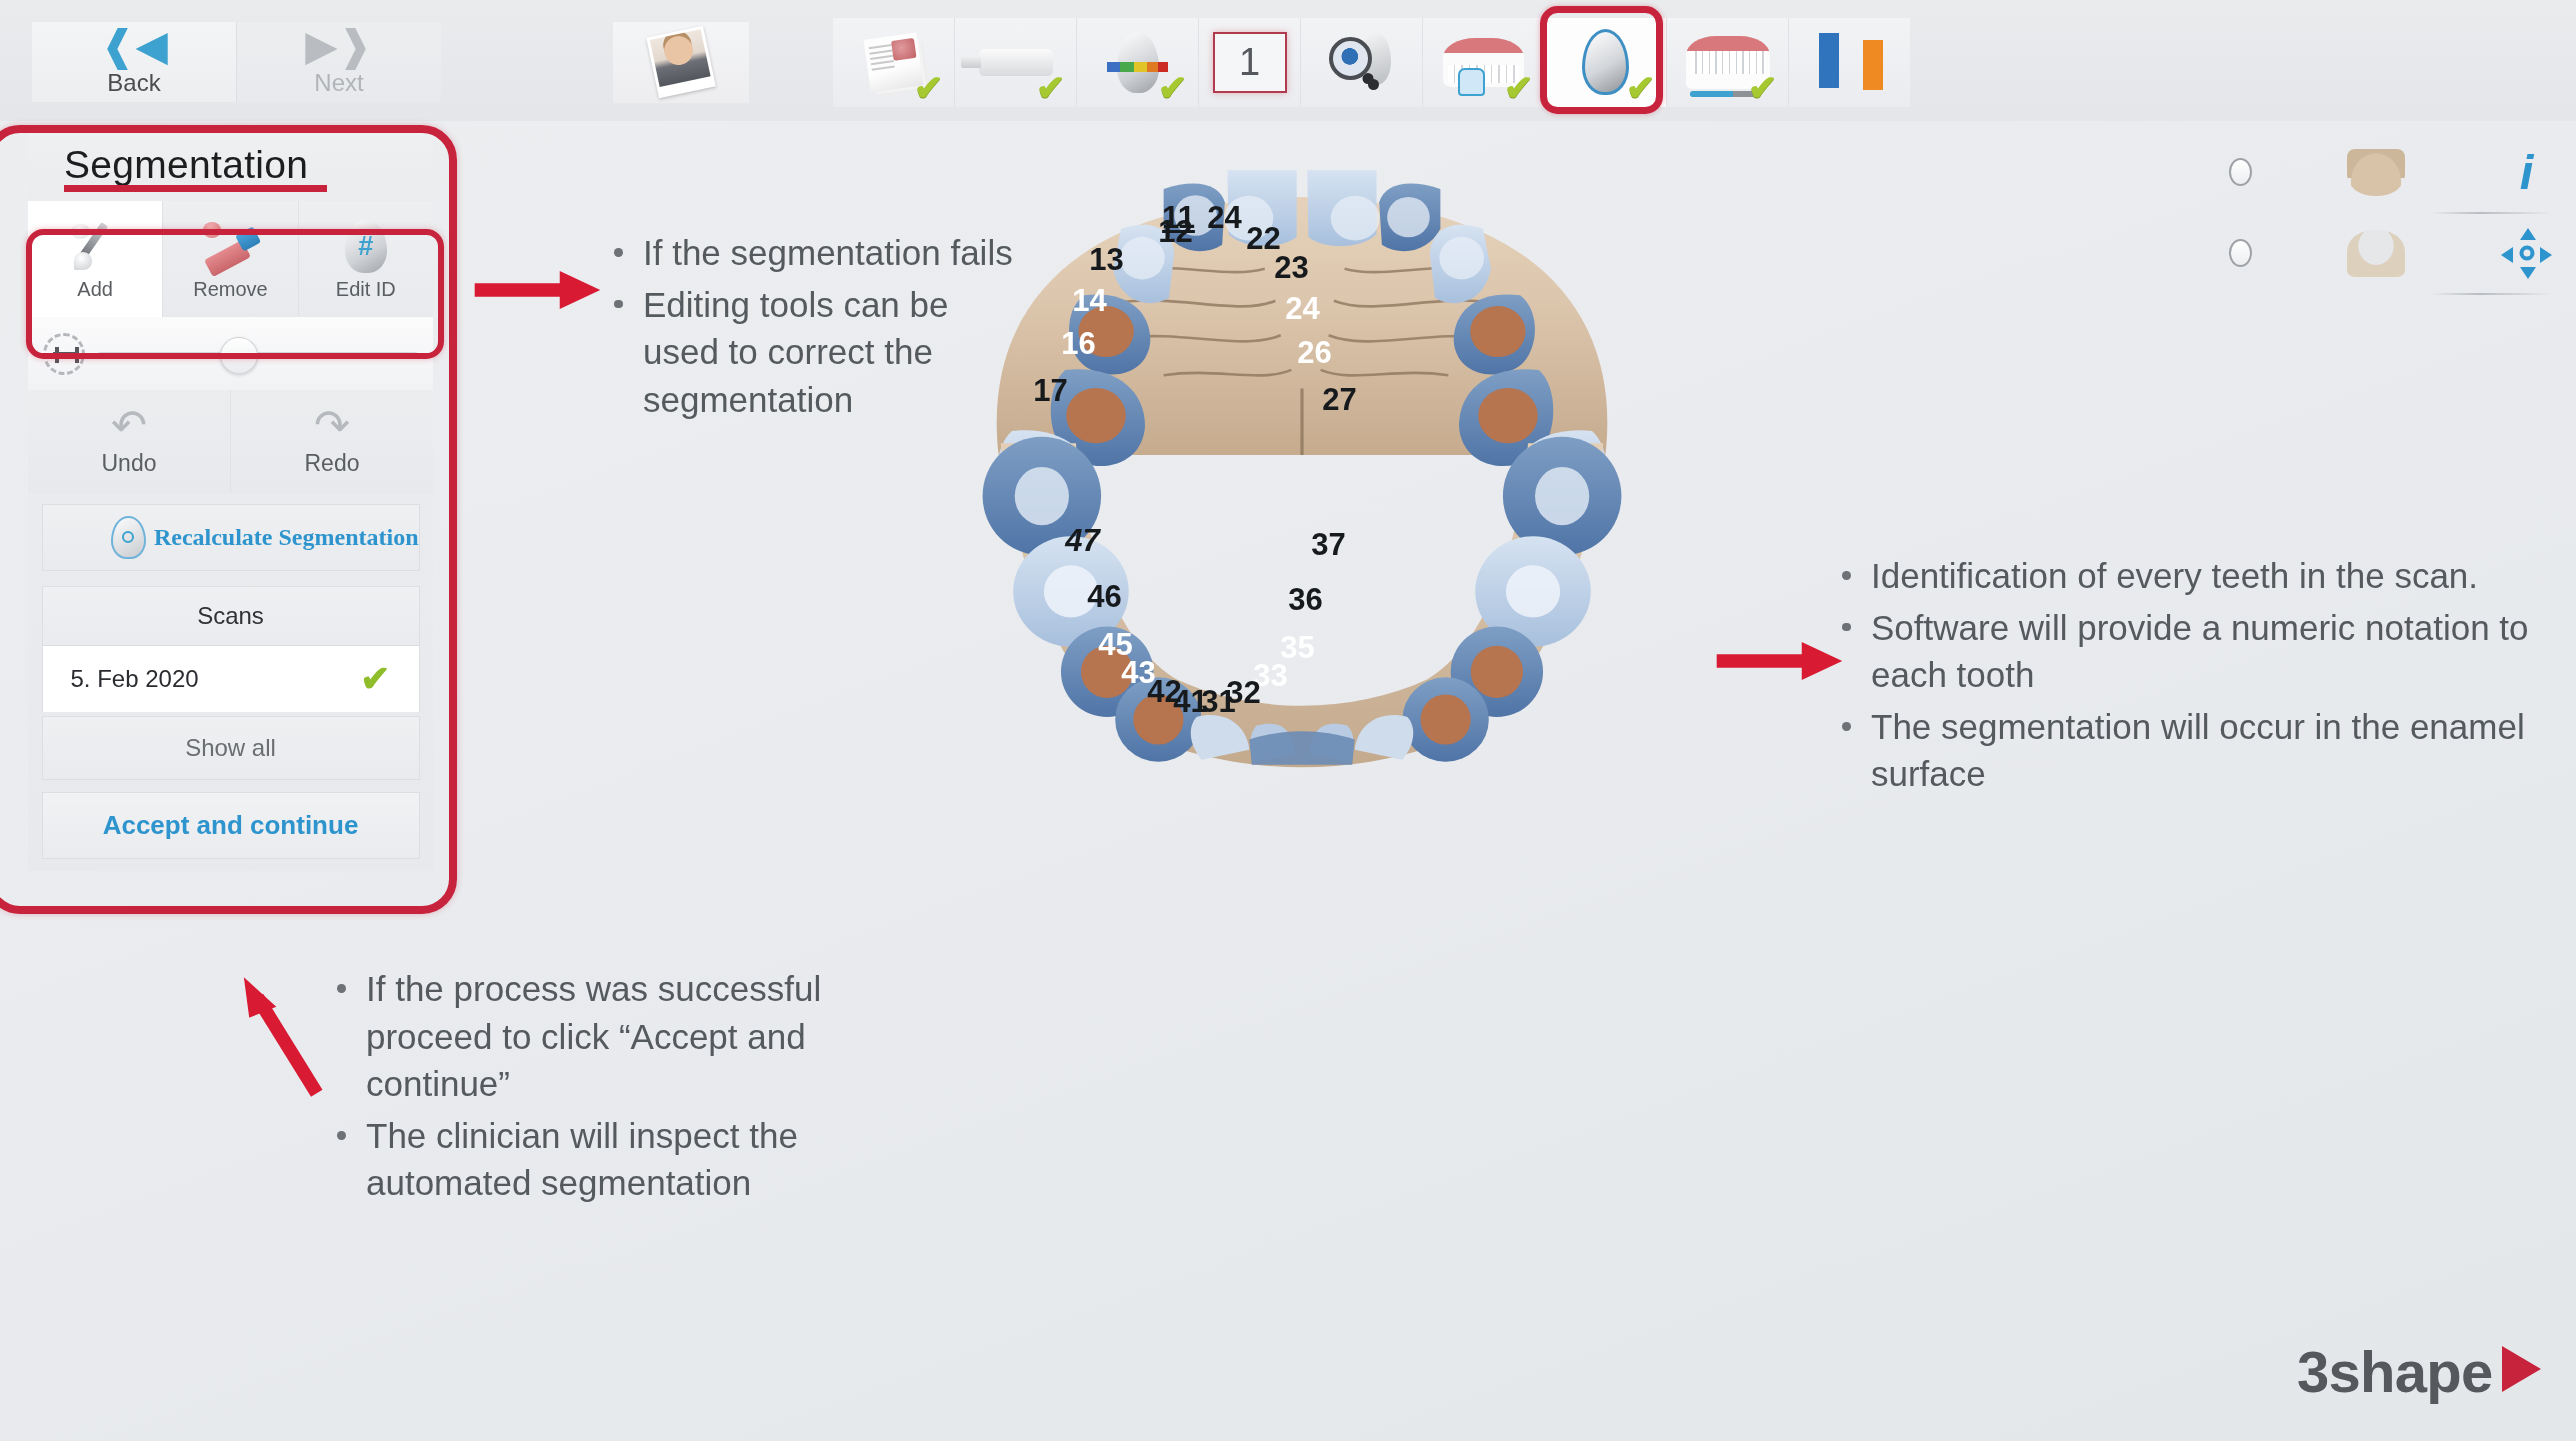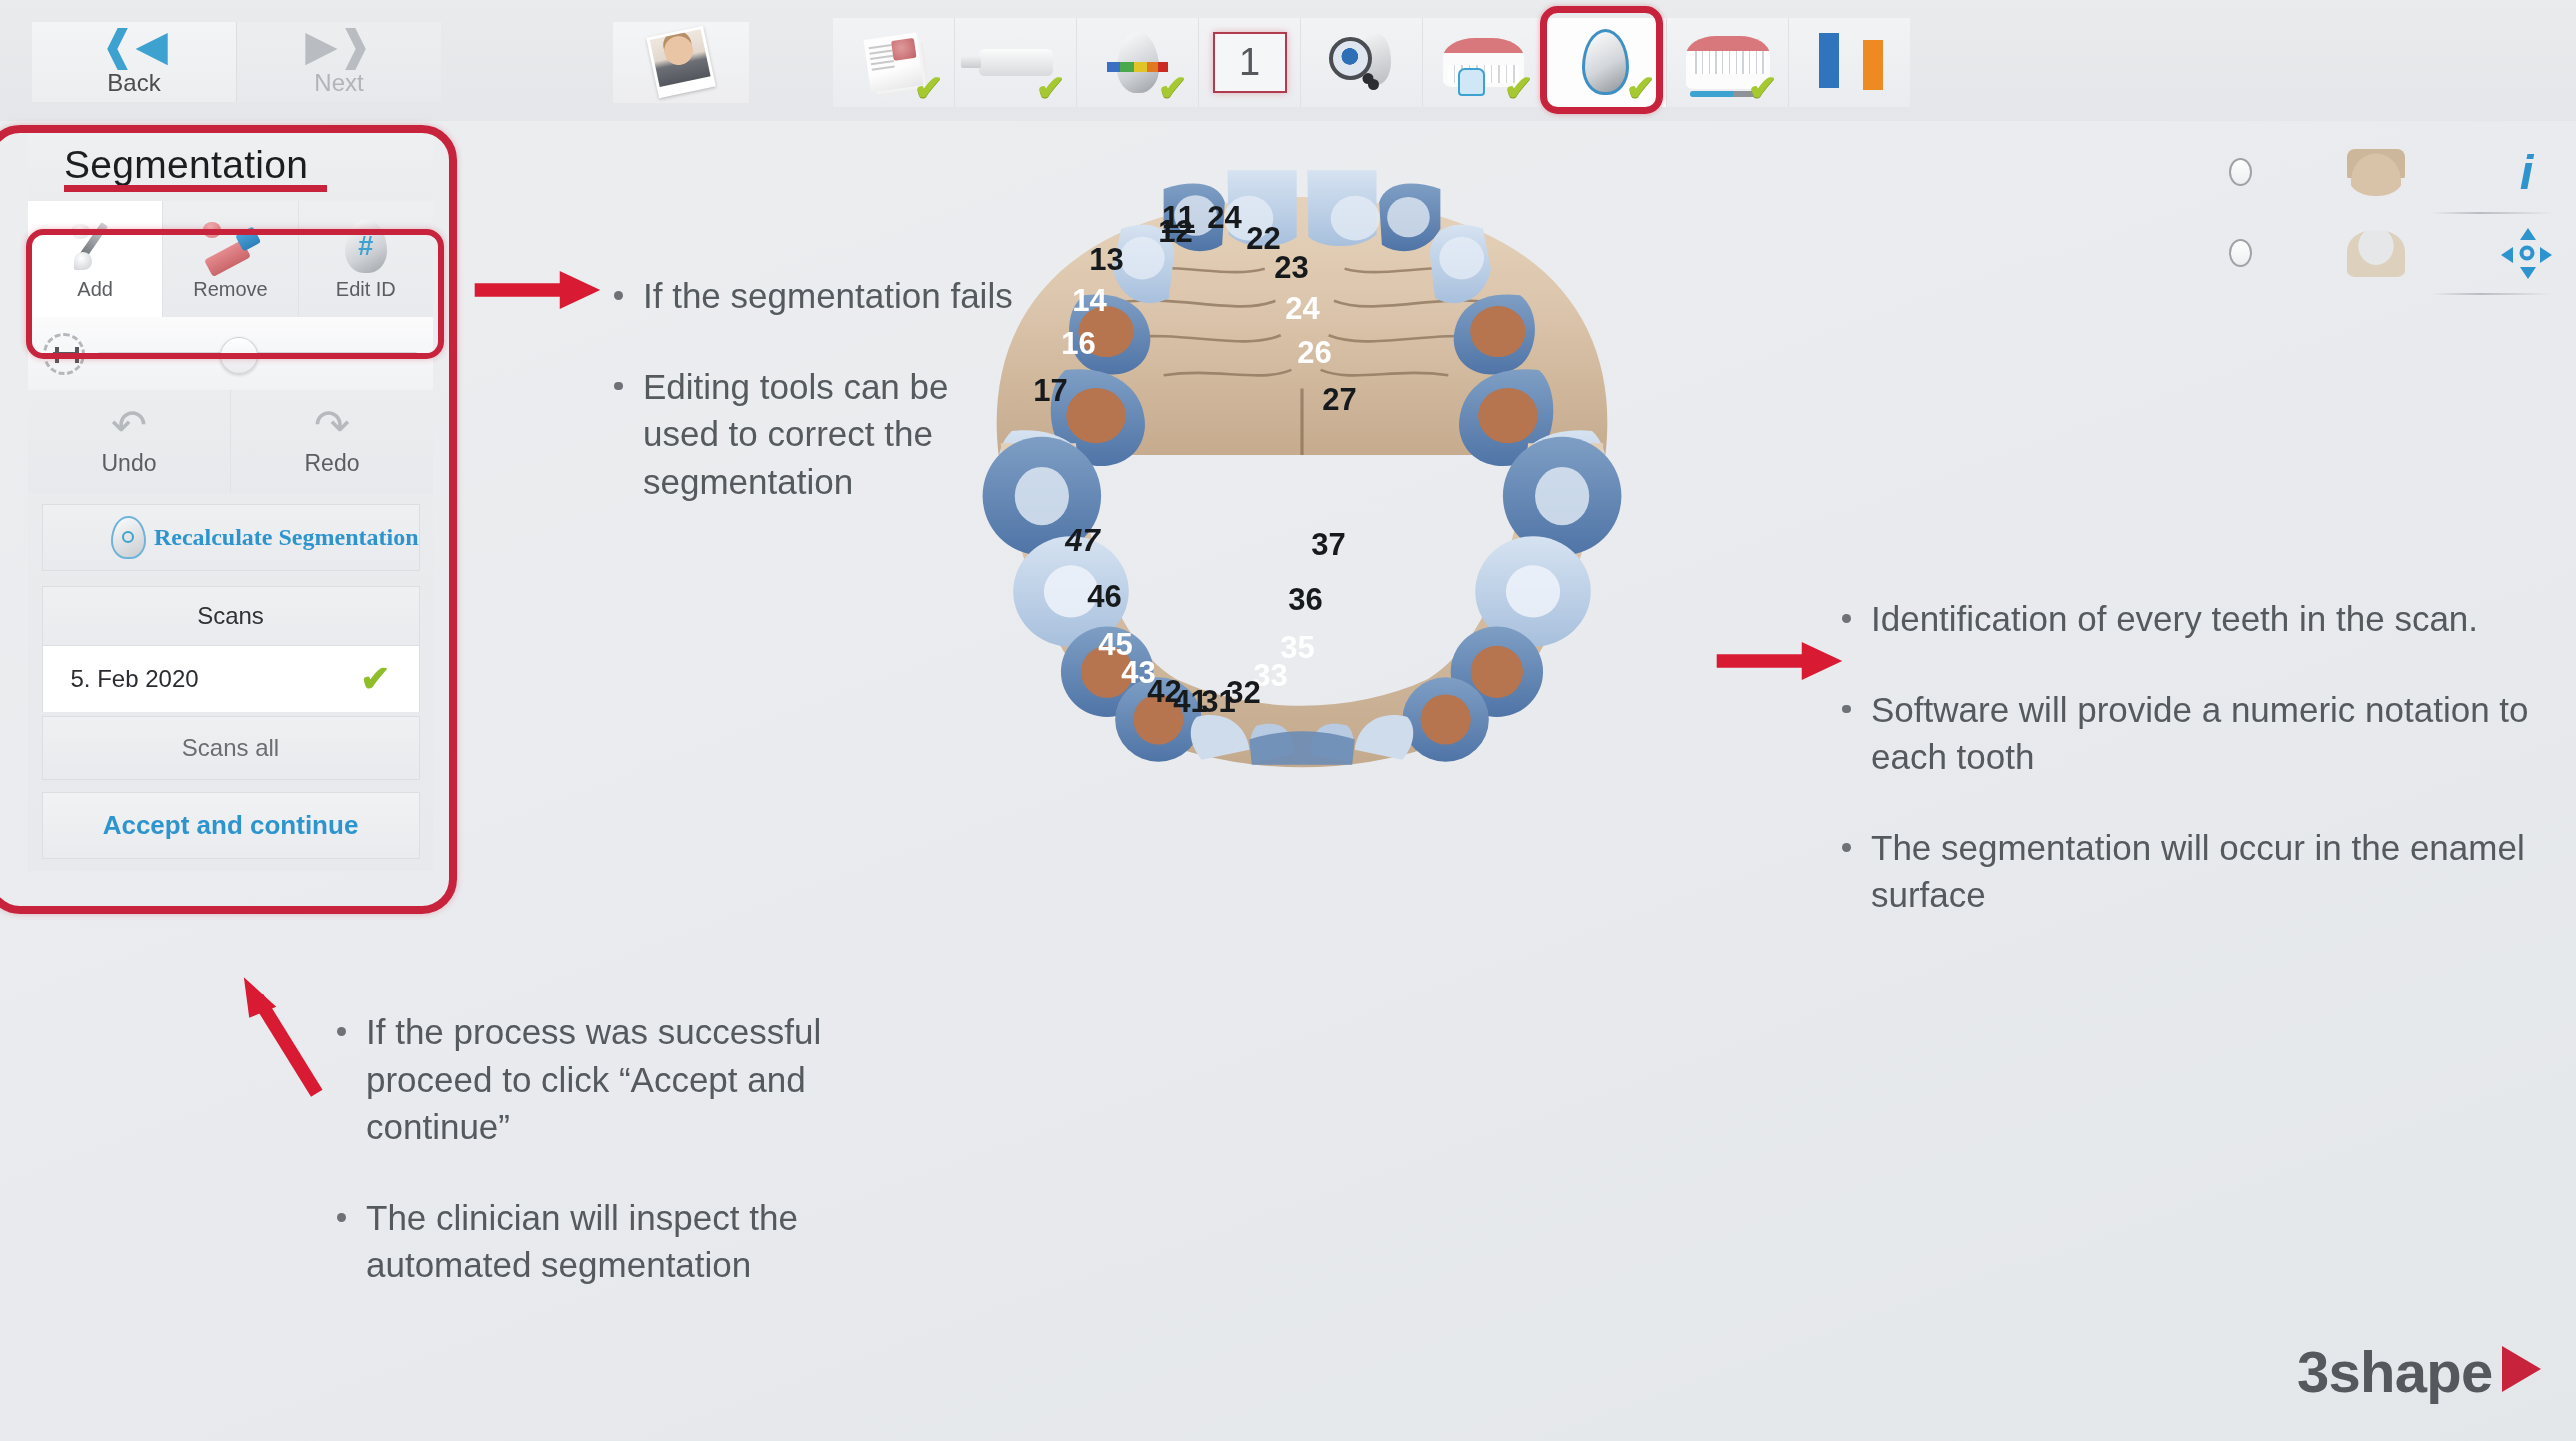--- a/index.html
+++ b/index.html
@@ -185,21 +185,21 @@
     border:6px solid #c8233c;border-radius:17.5px;box-sizing:border-box;pointer-events:none;
     box-shadow:0 0 6px rgba(200,35,60,.3);}
 
   
   .arrow{position:absolute;pointer-events:none;}
 
   
   .anno{position:absolute;}
   .anno ul{list-style:none;margin:0;padding:0;}
   .anno li{position:relative;padding-left:49px;margin-bottom:4px;
-    font-size:35px;line-height:1.36;color:#555a5e;margin-top:43px;}
+    font-size:35px;line-height:1.36;color:#555a5e;}
   .anno li:before{content:"";position:absolute;left:20px;top:19px;width:8.8px;height:8.8px;border-radius:50%;
     background:#6e7276;}
 
   
   .viewport{position:absolute;left:445px;top:125px;right:0;bottom:0;}
 
   .toothLabel{position:absolute;display:flex;align-items:center;justify-content:center;
     border-radius:50%;font-size:31px;color:#171a1d;font-weight:600;}
   .toothLabel.onDisc{color:#fff;}
 
@@ -360,21 +360,21 @@
       <div class="recalcLbl">Recalculate Segmentation</div>
     </div>
 
     <div class="scansHdr">Scans</div>
 
     <div class="scanRow">
       <div class="scanDate">5. Feb 2020</div>
       <div class="scanTick">✔</div>
     </div>
 
-    <div class="showAll">Scans all</div>
+    <div class="showAll">Show all</div>
 
     <div class="acceptBtn">Accept and continue</div>
   </div>
 
   <div class="redPanelRing"></div>
   <div class="redToolRing"></div>
 
   <svg class="arrow" style="left:472px;top:263px;width:135px;height:54px;" viewBox="0 0 200 80">
     <line x1="4" y1="40" x2="140" y2="40" stroke="#d81a33" stroke-width="20"></line>
     <polygon points="130,12 190,40 130,68" fill="#d81a33"></polygon>

